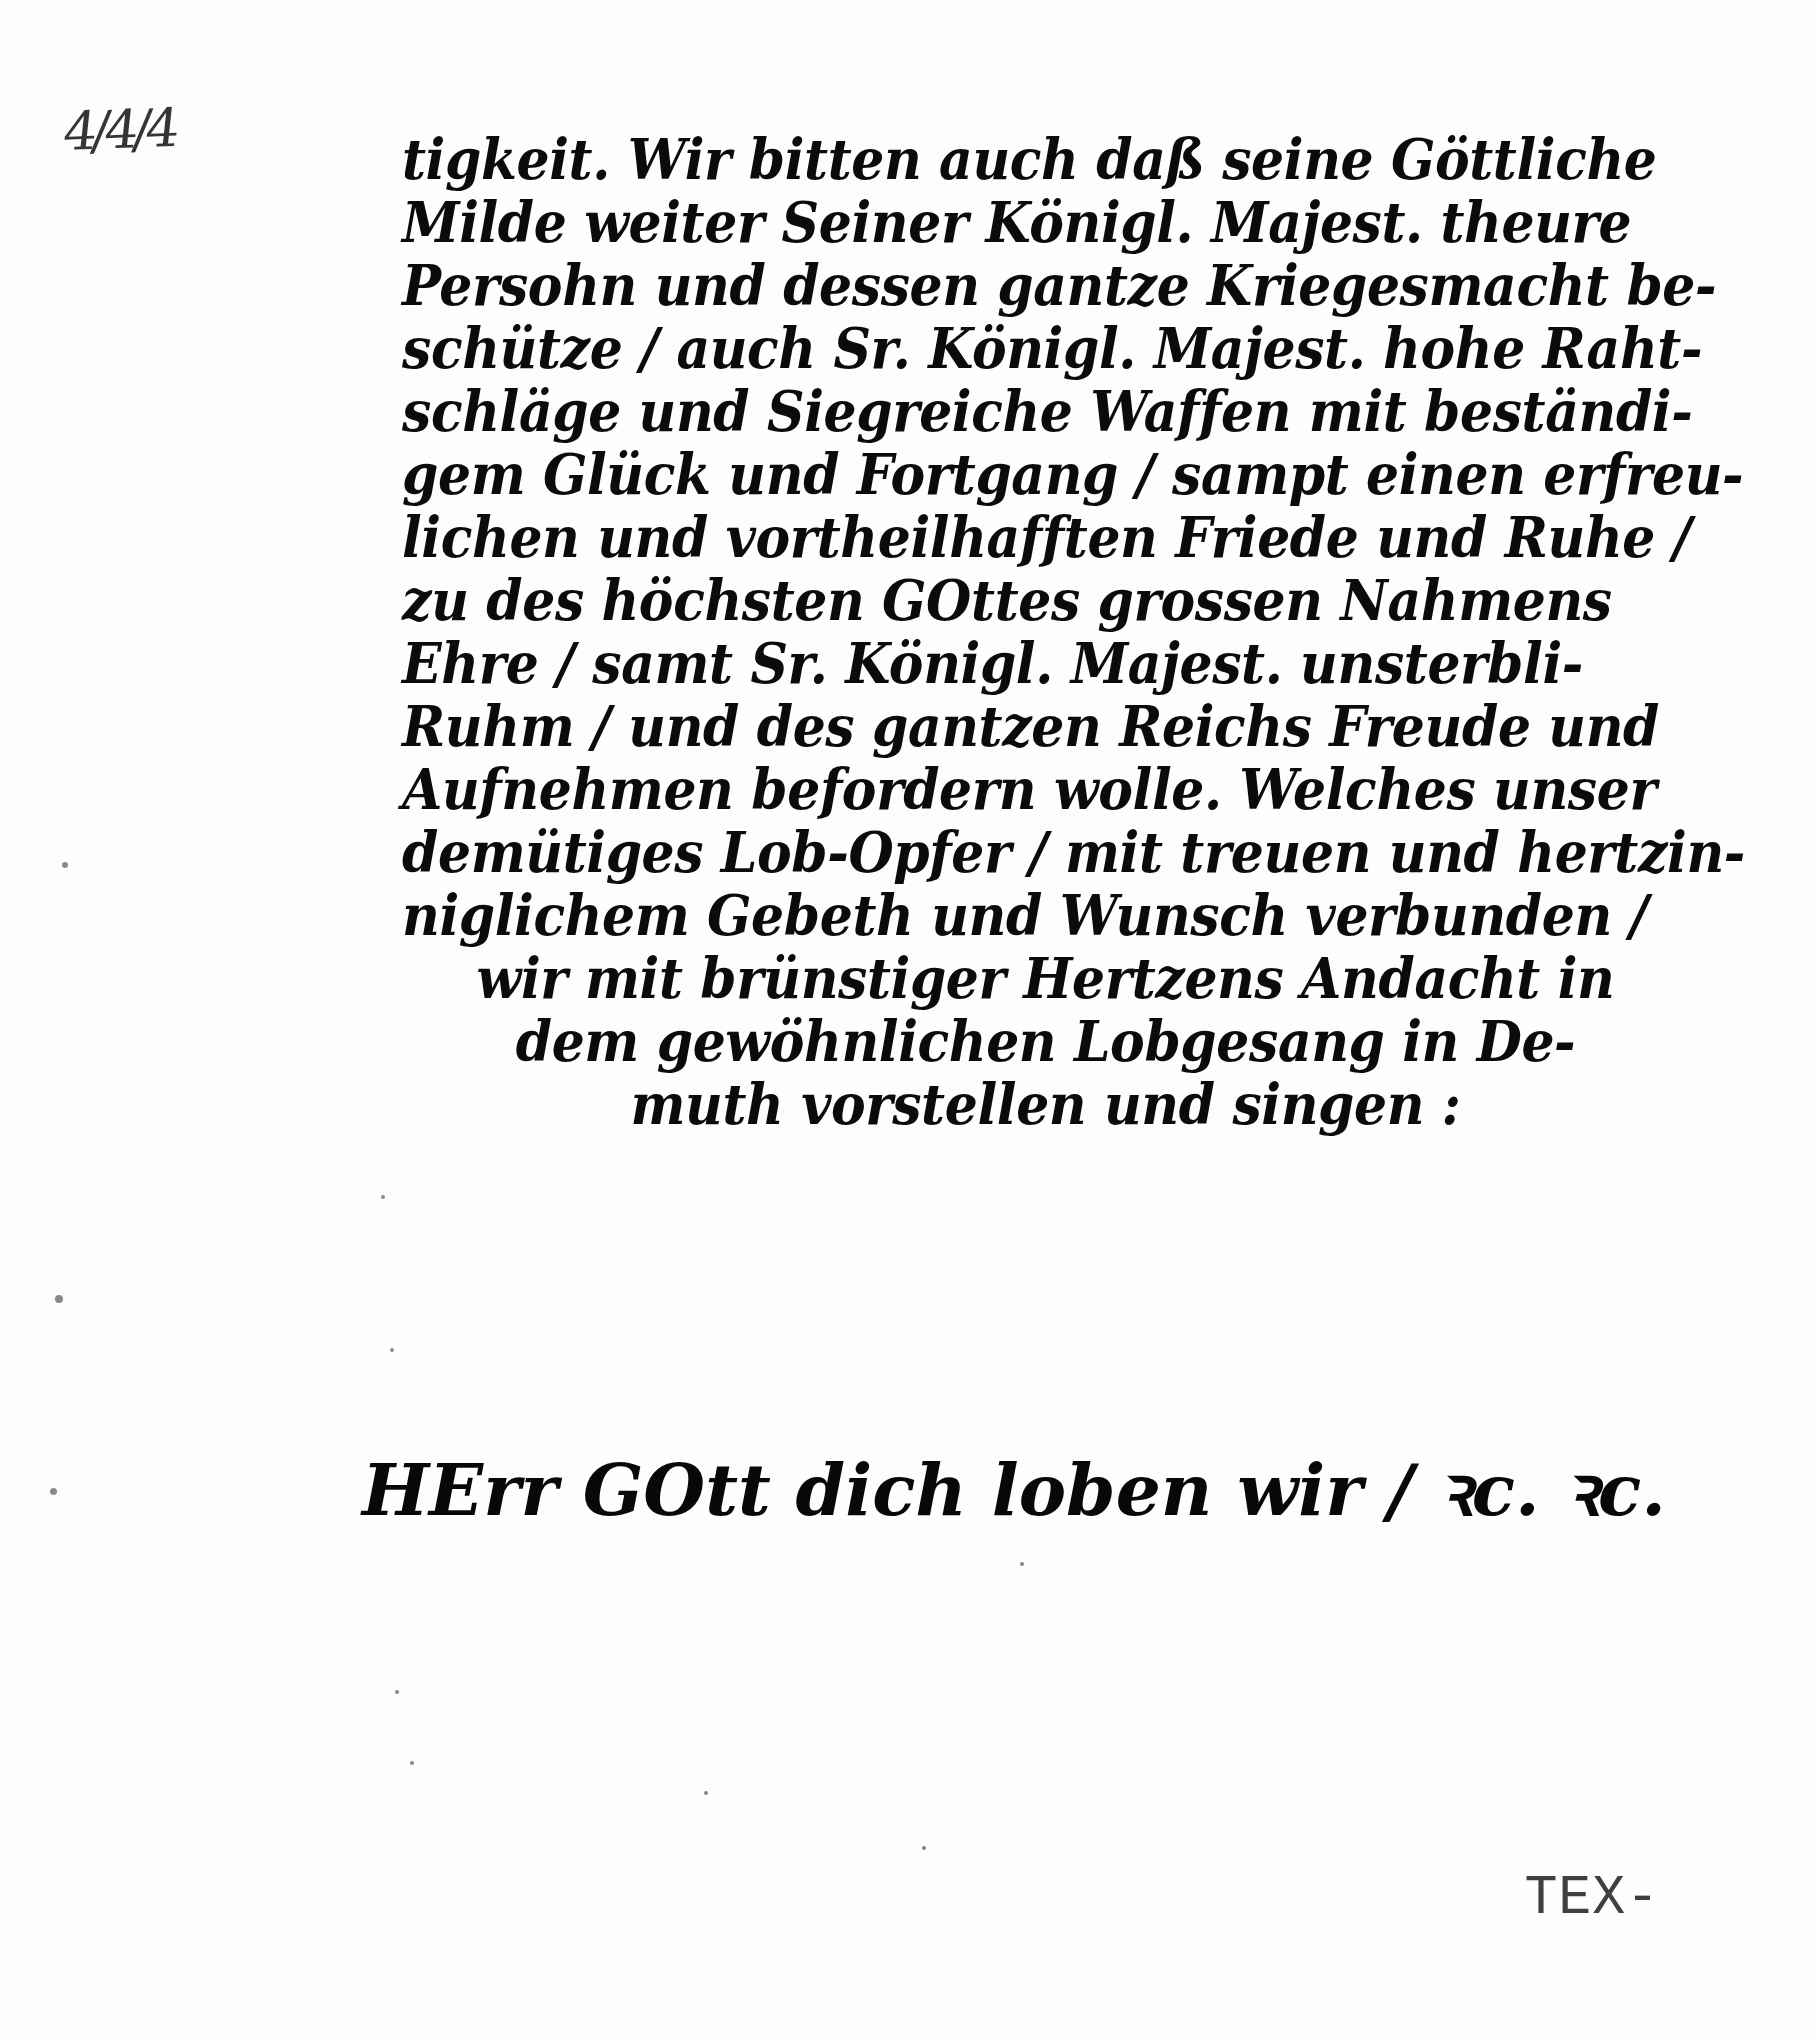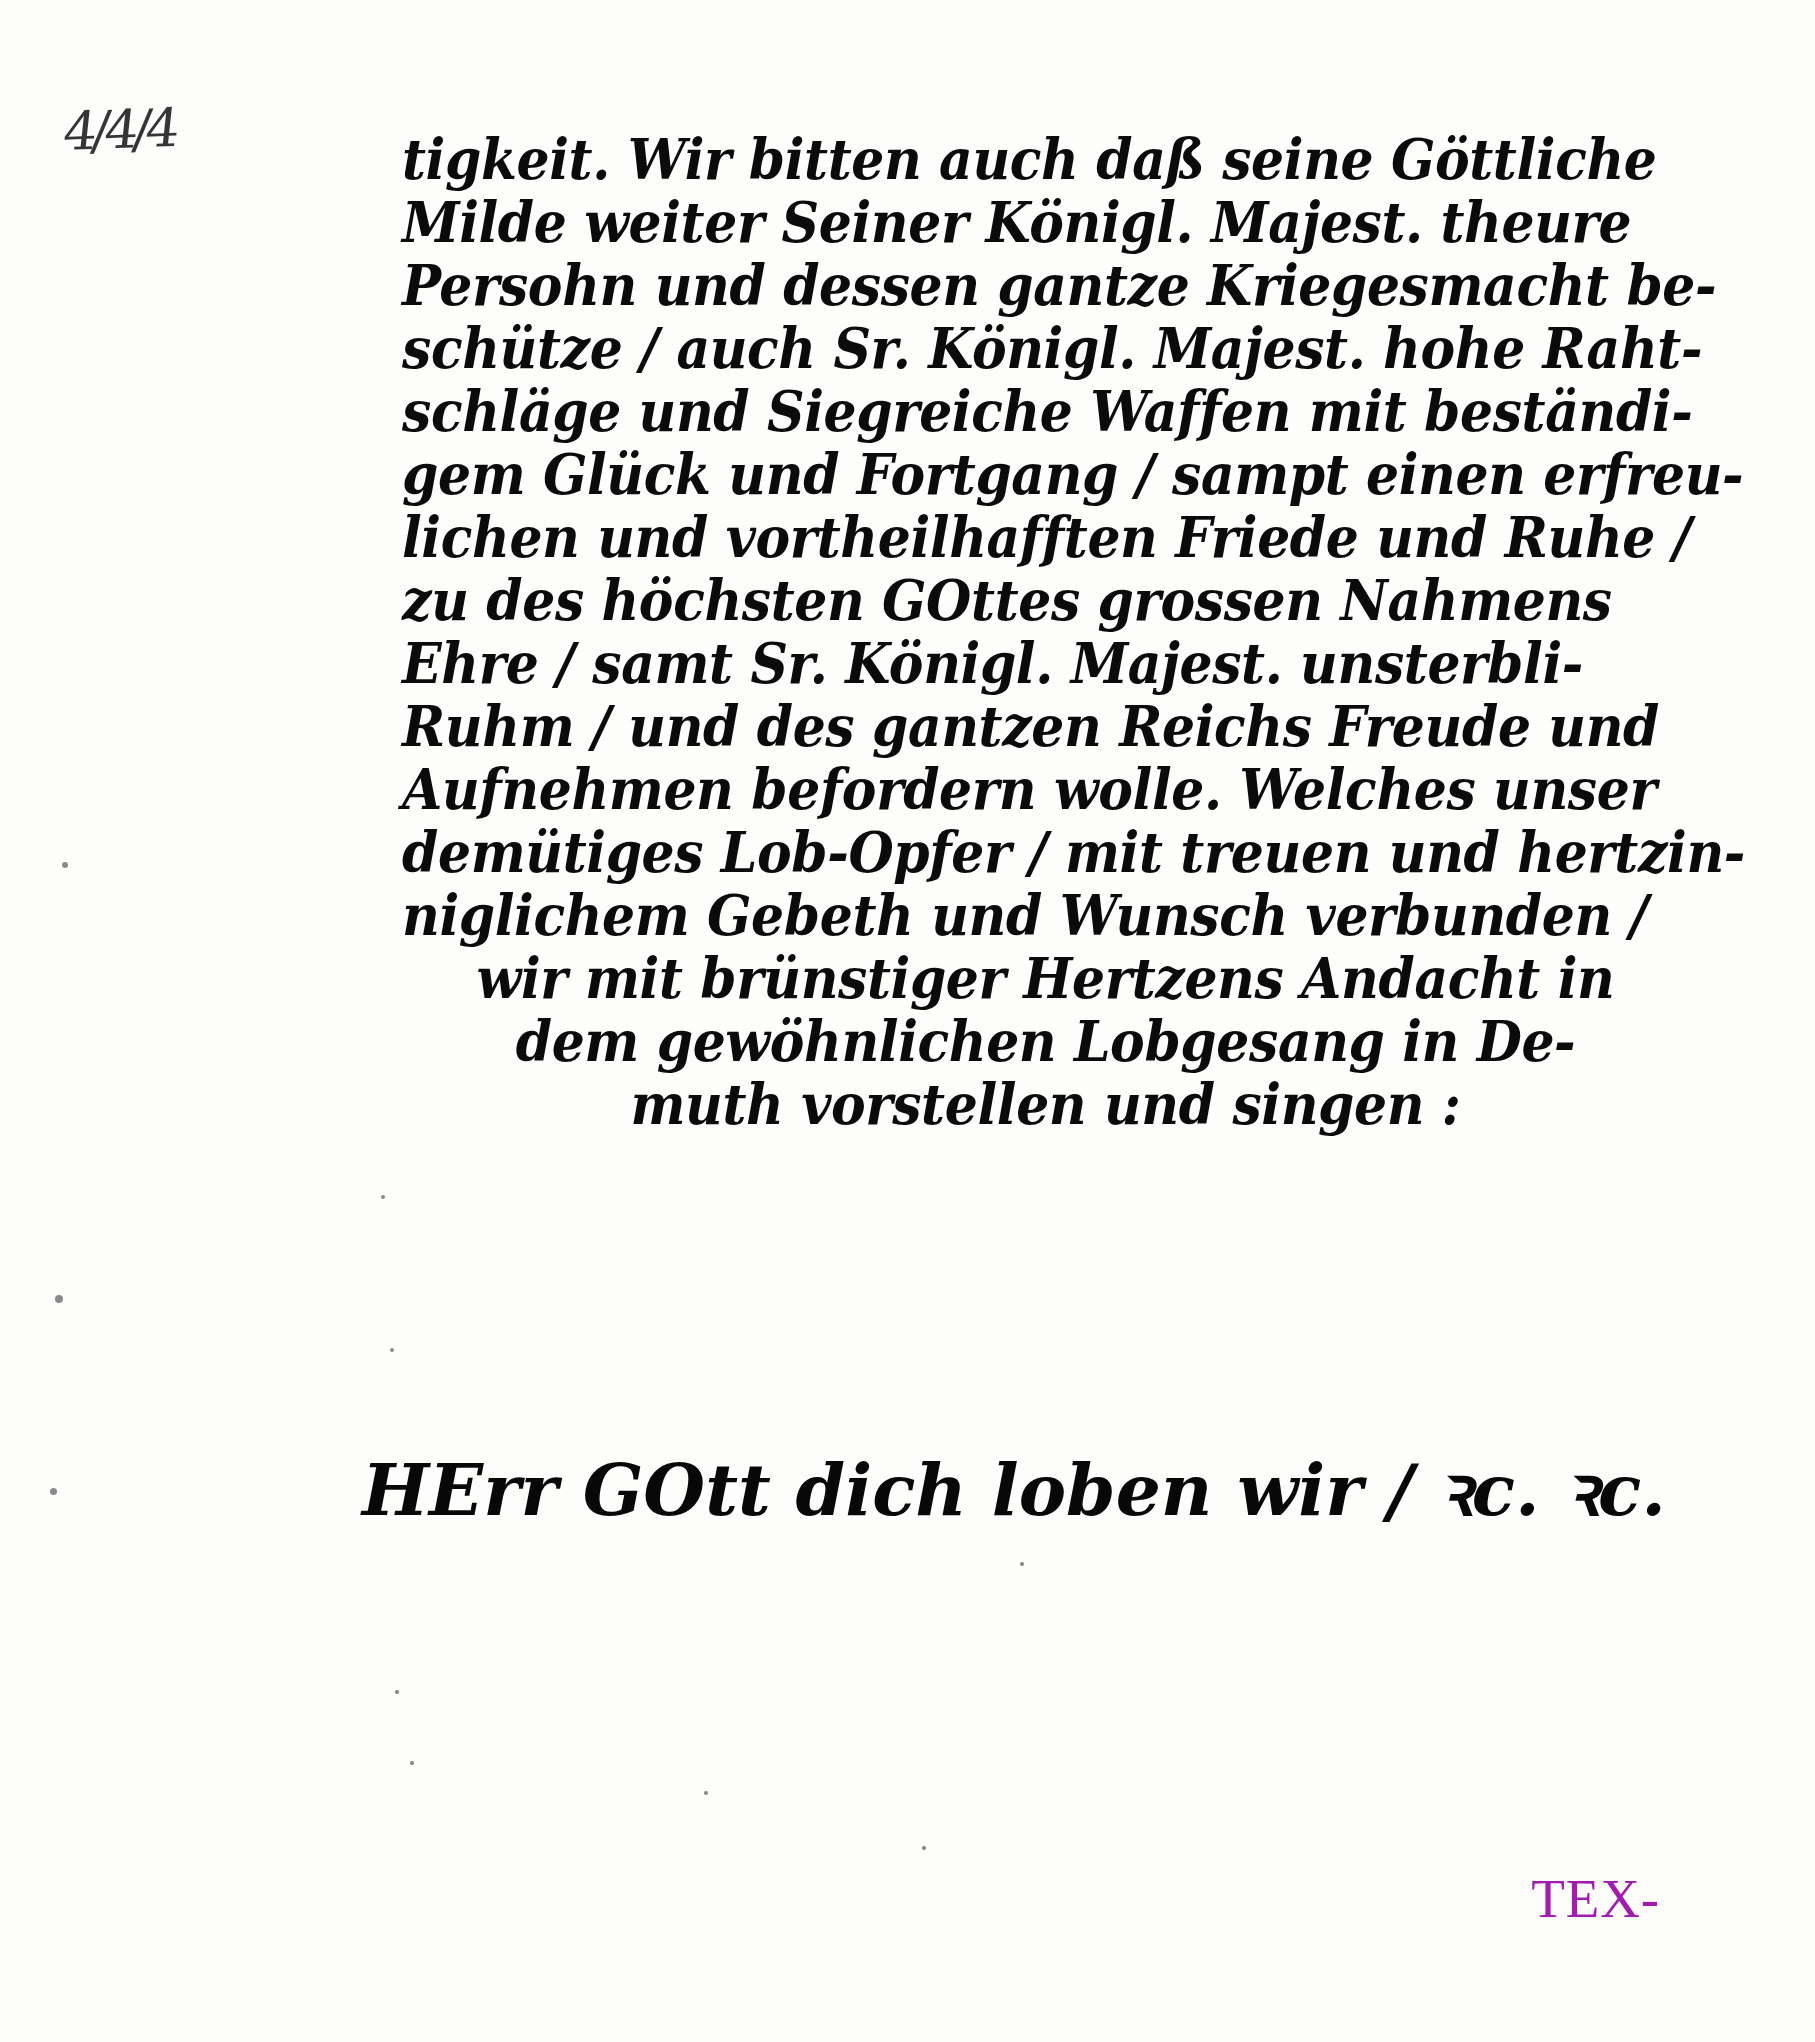--- a/index.html
+++ b/index.html
@@ -87,24 +87,24 @@
     color: #080808;
     white-space: nowrap;
     margin-top: 20px;
   }
 
   
   .catchword {
     position: absolute;
     right: 156px;
     bottom: 113px;
-    font-family: Liberation Serif, serif;
+    font-family: Liberation Mono, monospace;
     font-size: 55px;
     letter-spacing: 0.9px;
-    color: #a21caf;
+    color: #404040;
   }
 
   
   .dot {
     position: absolute;
     width: 4.4px;
     height: 4.4px;
     background: #333;
     border-radius: 50%;
     opacity: 0.6;

